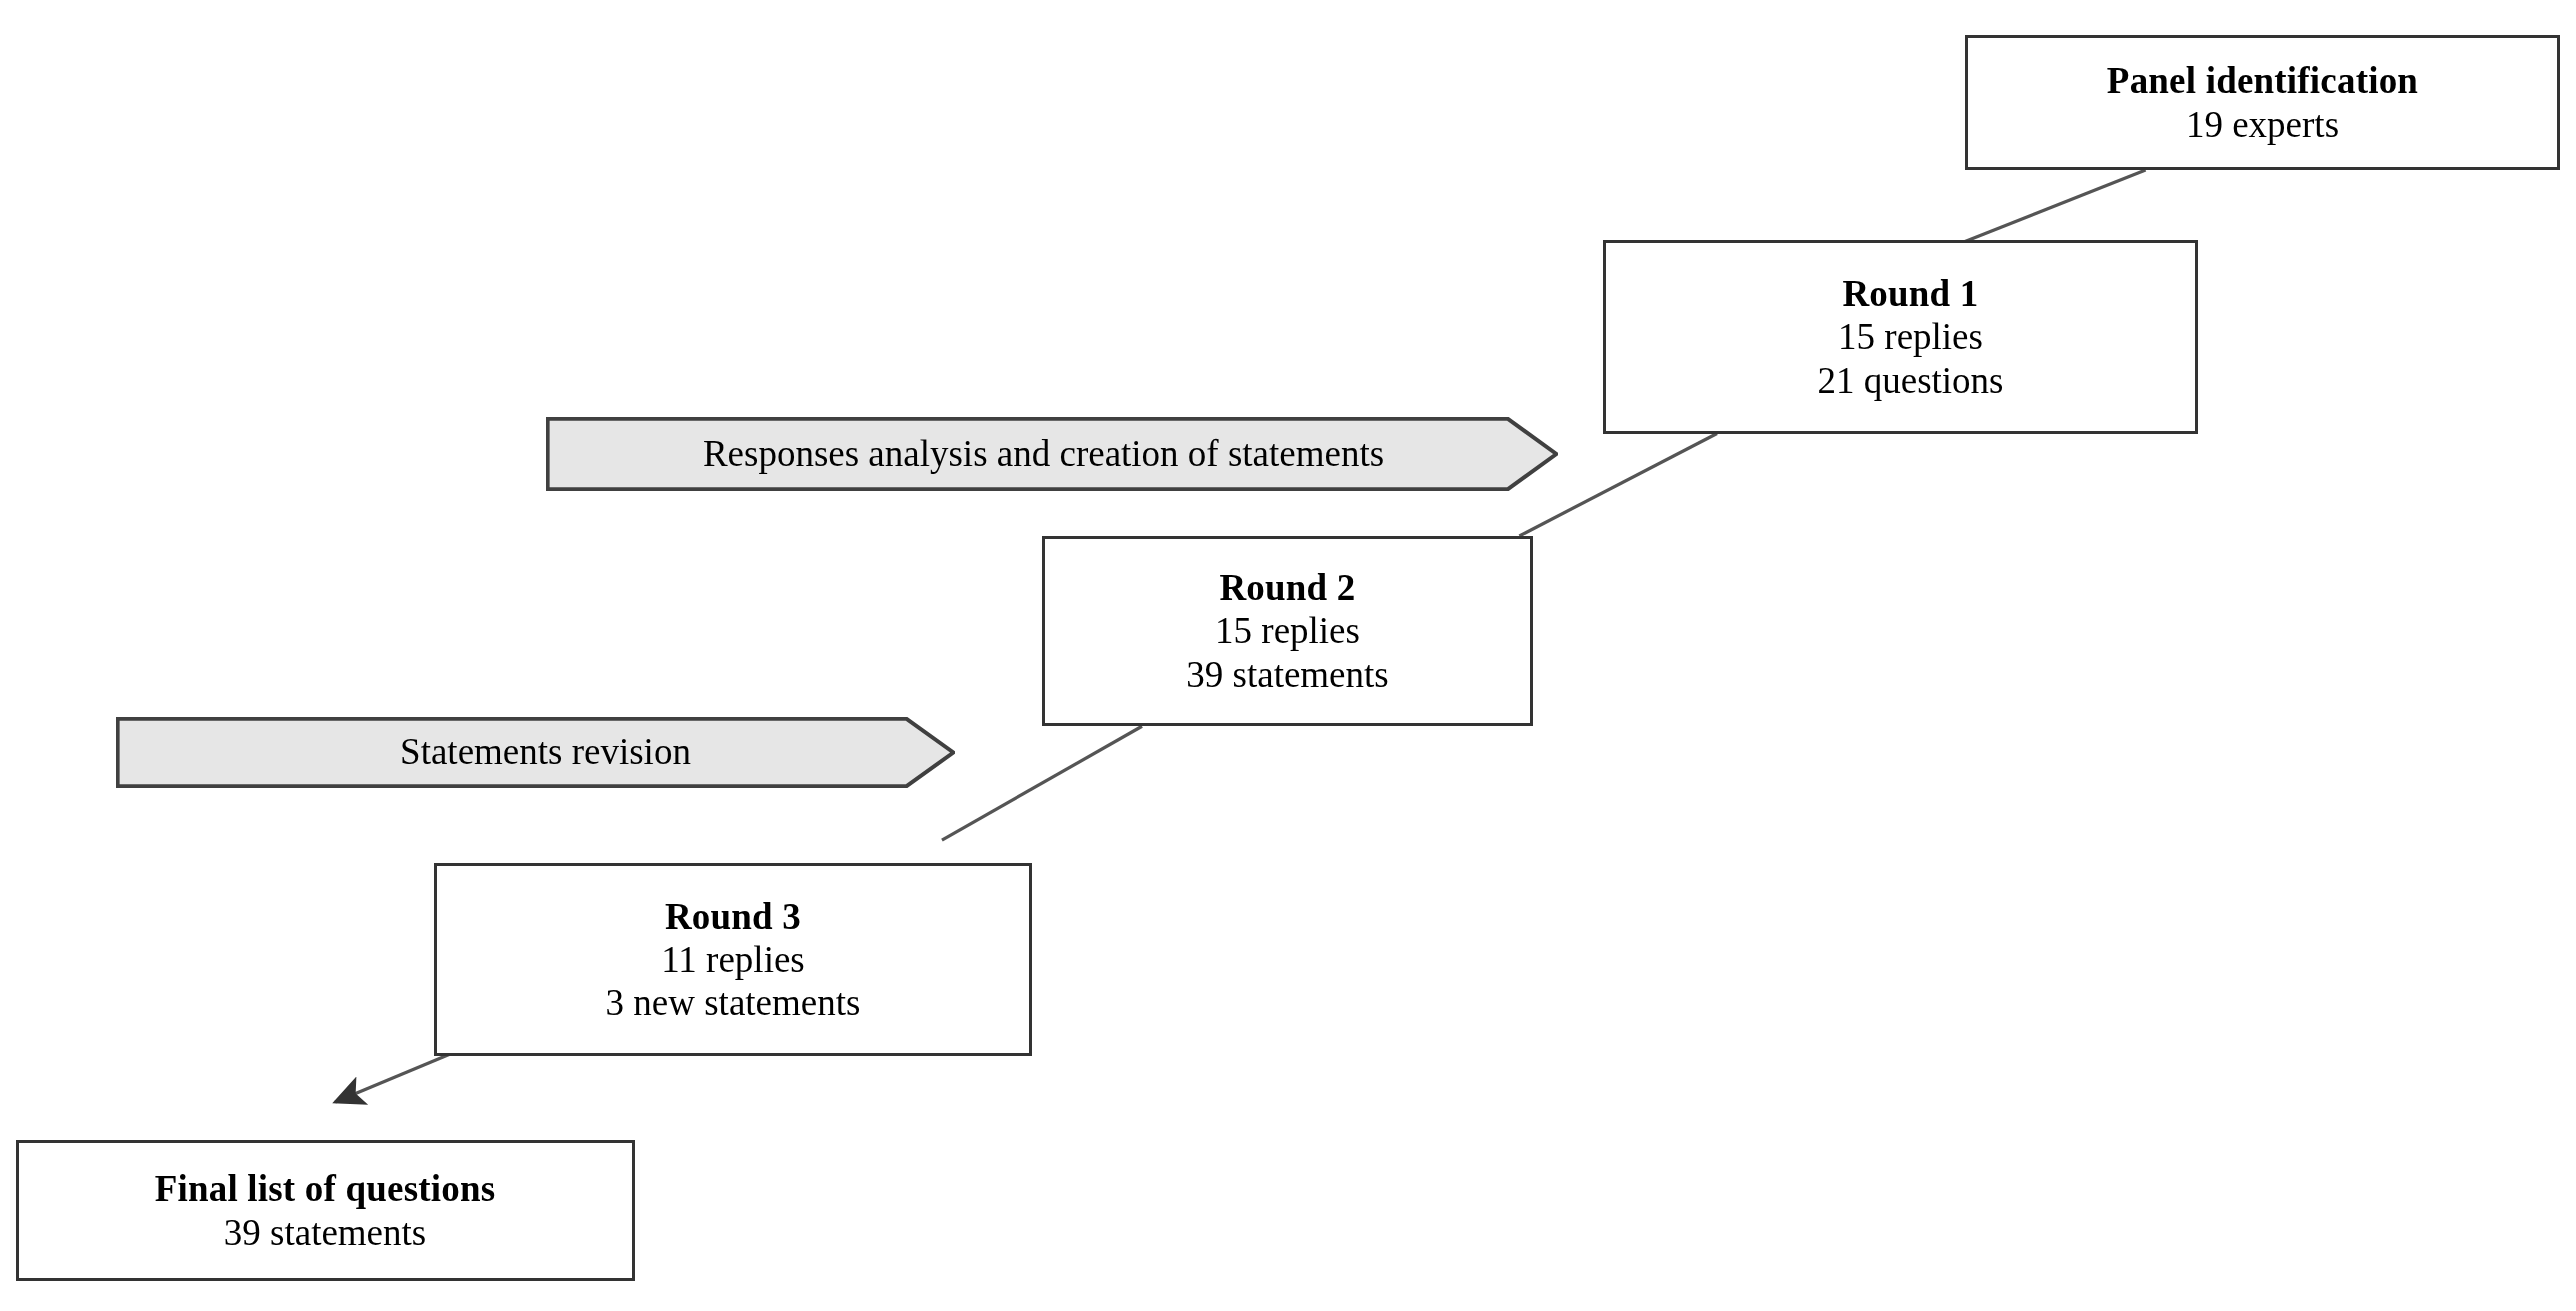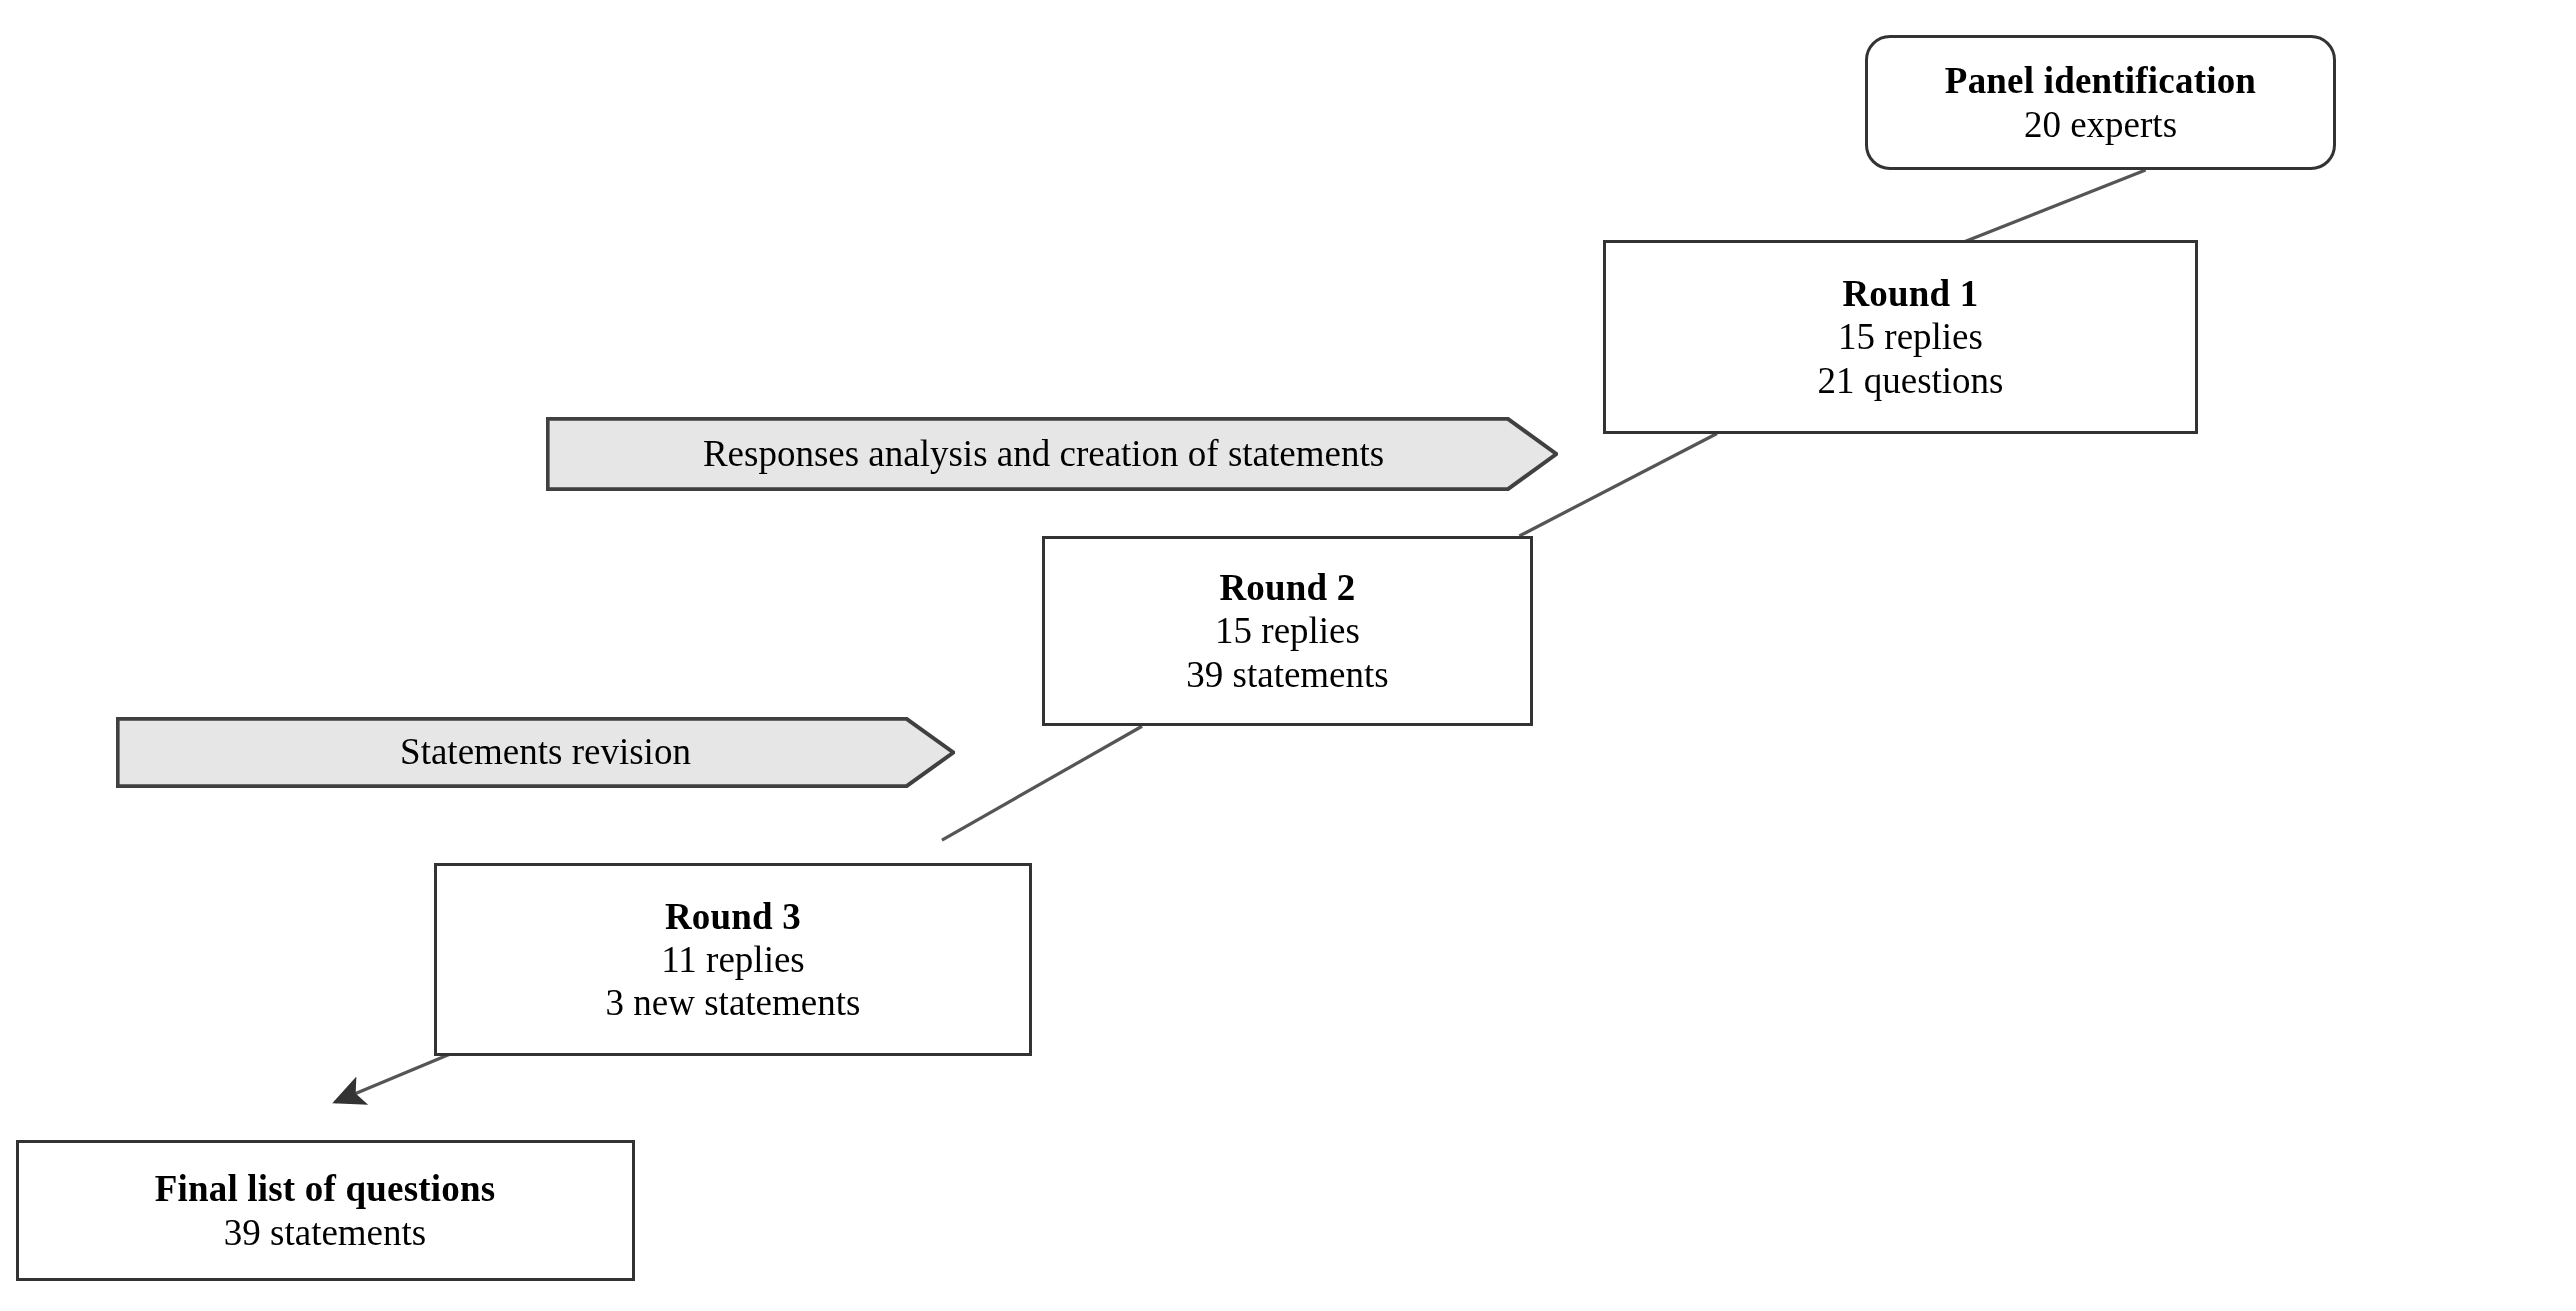--- a/index.html
+++ b/index.html
@@ -84,23 +84,23 @@
 
     <line x1="2638" y1="209" x2="2416" y2="297" stroke="#555555" stroke-width="4"></line>
 
     <line x1="2111" y1="533" x2="1868" y2="659" stroke="#555555" stroke-width="4"></line>
 
     <line x1="1404" y1="893" x2="1158" y2="1033" stroke="#555555" stroke-width="4"></line>
 
     <line x1="616" y1="1270" x2="412" y2="1355" stroke="#555555" stroke-width="4" marker-end="url(#arrowhead)"></line>
   </svg>
 
-  <div class="node" style="left:1865px; top:35px; width:471px; height:135px;border-radius:25px;">
+  <div class="node" style="left:1965px; top:35px; width:595px; height:135px;">
     <div class="title">Panel identification</div>
-    <div class="line">20 experts</div>
+    <div class="line">19 experts</div>
   </div>
 
   <div class="node" style="left:1603px; top:240px; width:595px; height:194px;padding-left:20px;">
     <div class="title">Round 1</div>
     <div class="line">15 replies</div>
     <div class="line">21 questions</div>
   </div>
 
   <div class="banner" style="left:546px; top:417px; width:1012px; height:74px;">
     <svg class="bg" viewBox="0 0 1244 91" preserveAspectRatio="none" xmlns="http://www.w3.org/2000/svg">

